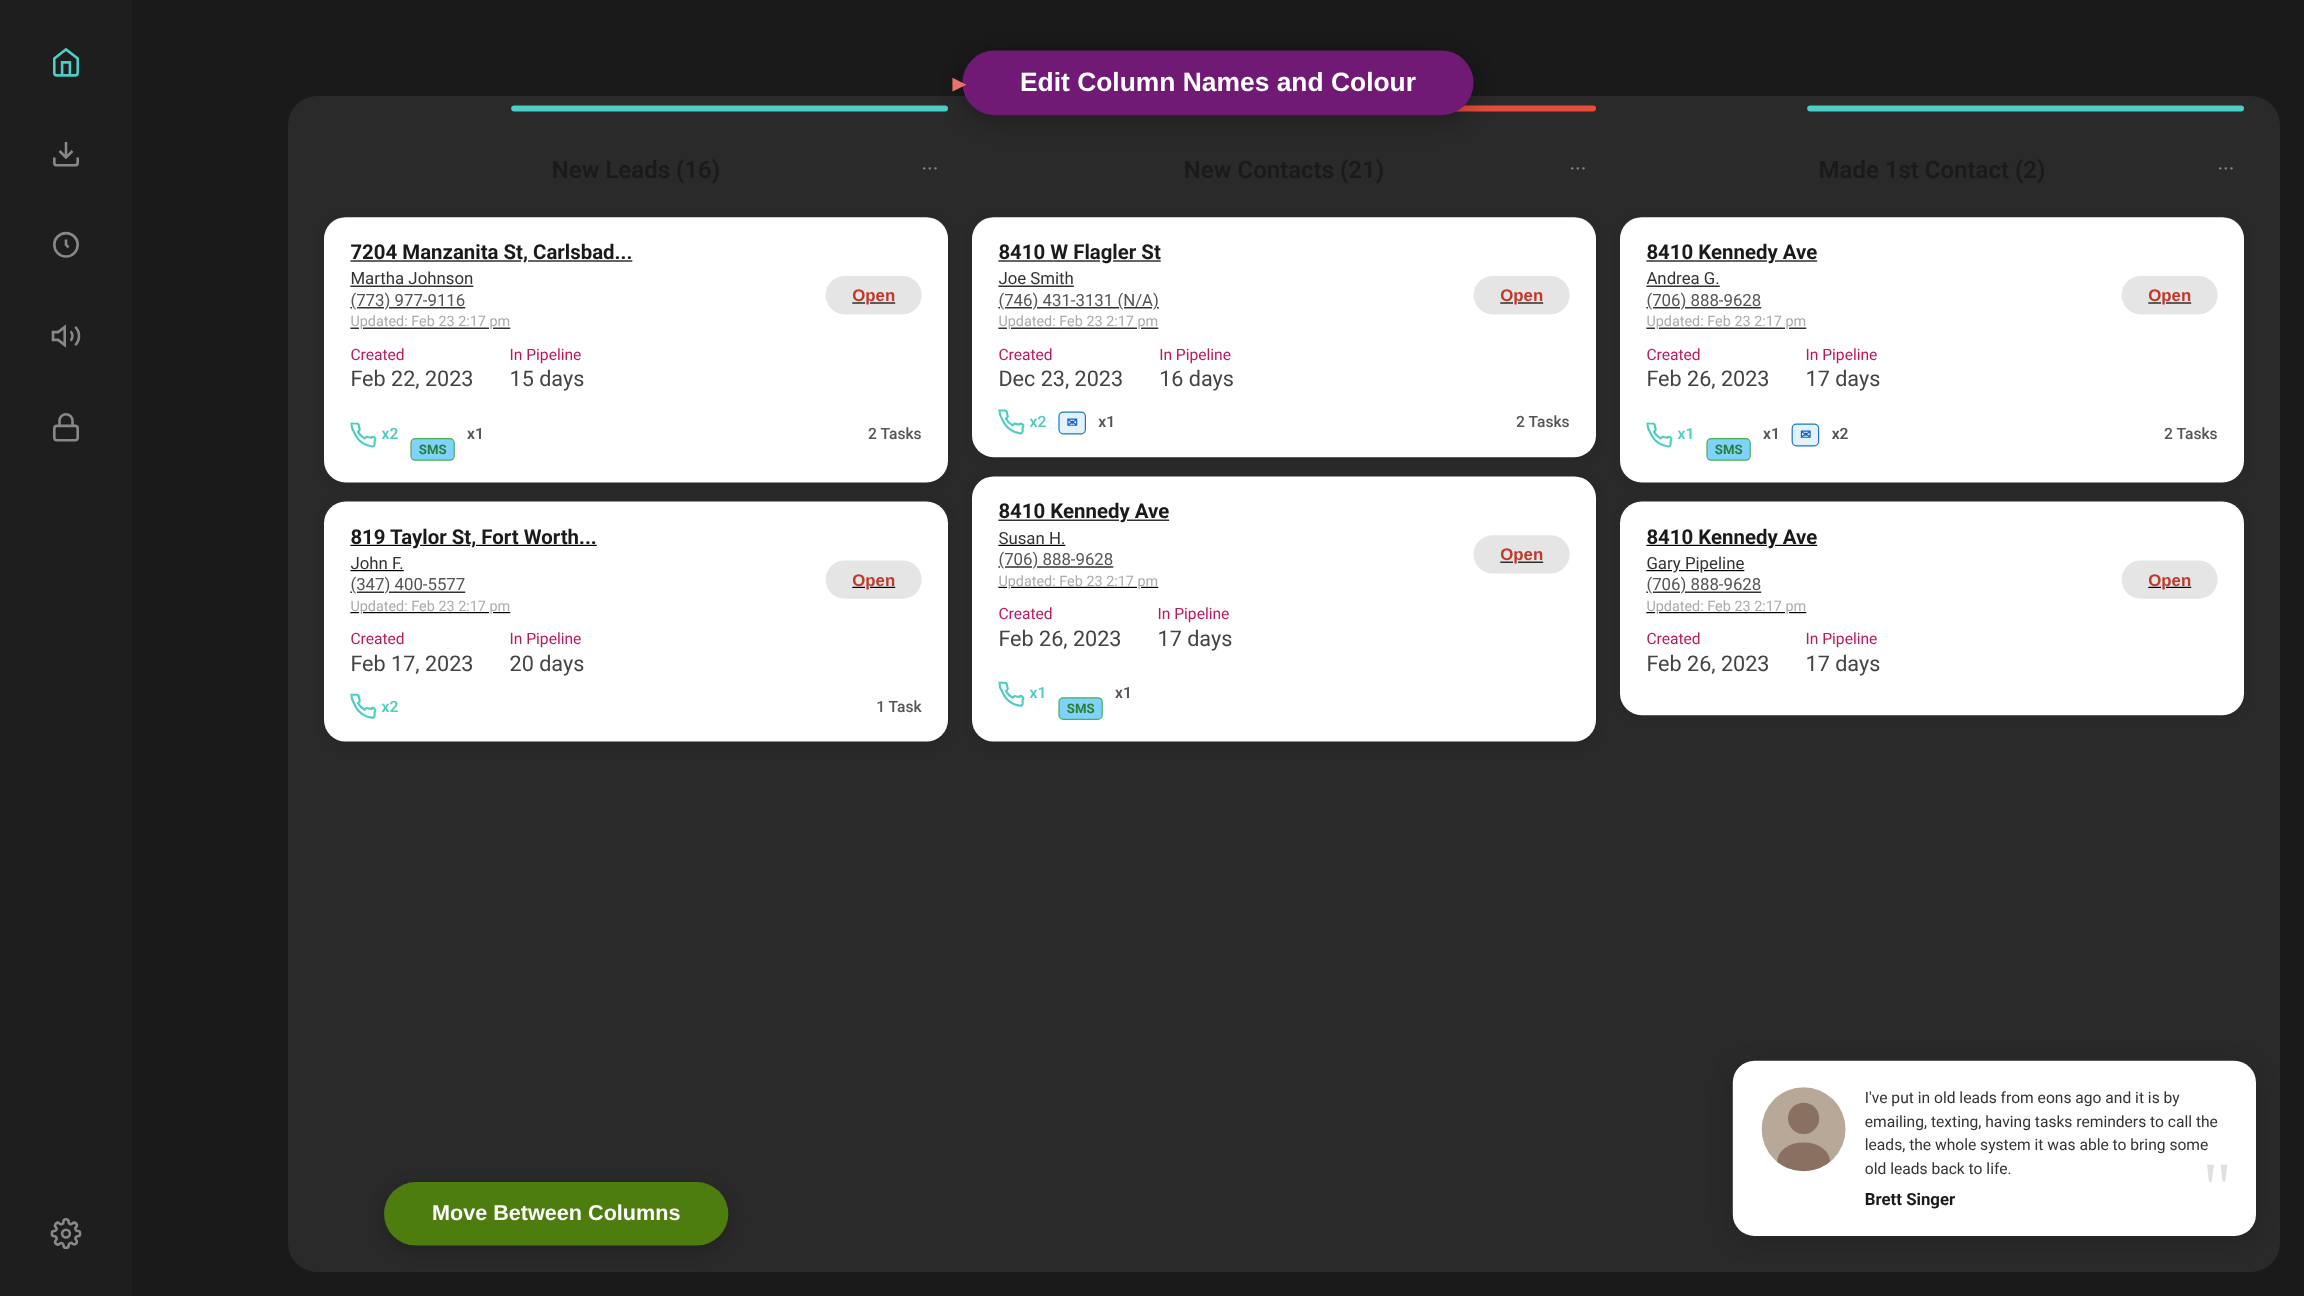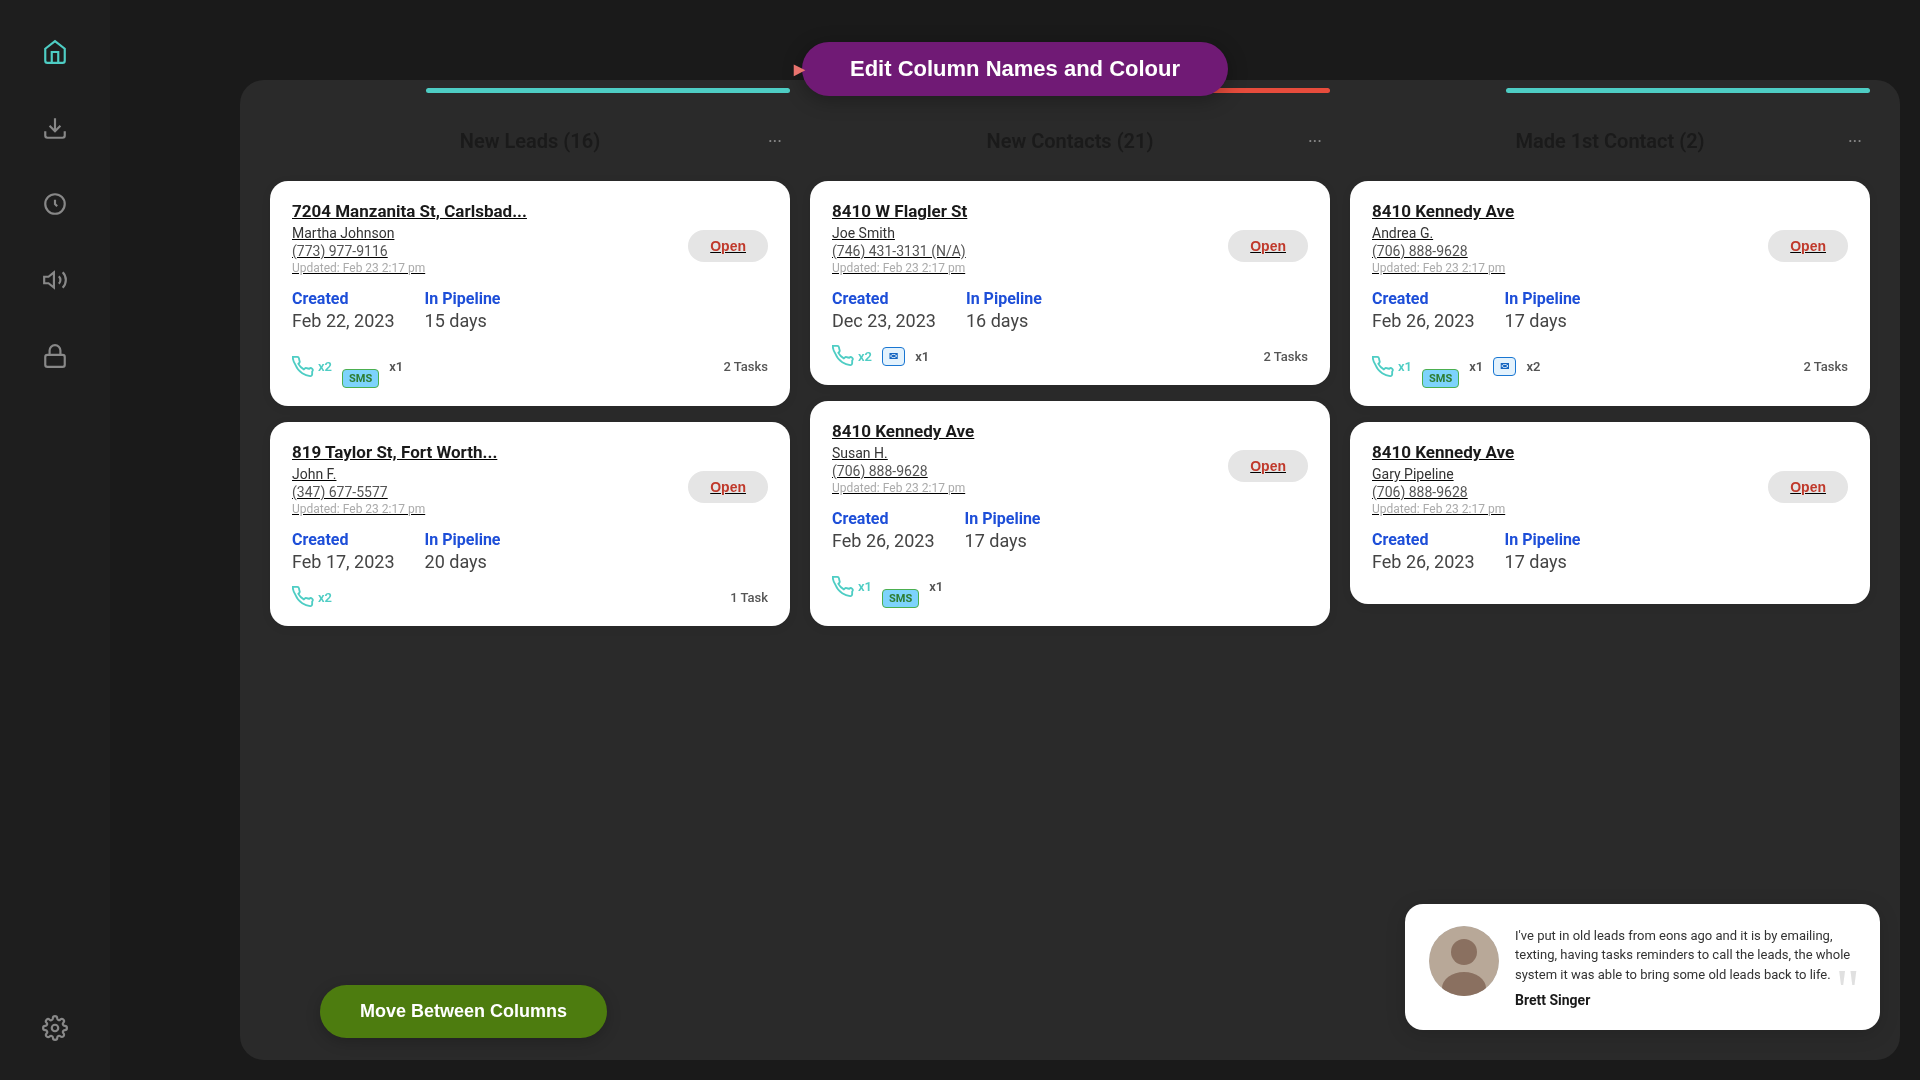--- a/index.html
+++ b/index.html
@@ -193,23 +193,23 @@
       white-space: nowrap;
       margin-left: 10px;
       margin-top: 2px;
     }
     .card-info-row {
       display: flex;
       gap: 30px;
       margin-bottom: 14px;
     }
     .card-info-label {
-      font-size: 16px;
-      font-weight: 700;
-      color: #1d4ed8;
+      font-size: 13px;
+      font-weight: 400;
+      color: #be185d;
       margin-bottom: 2px;
     }
     .card-info-value {
       font-size: 18px;
       color: #444;
     }
     .card-actions-row {
       display: flex;
       align-items: center;
       gap: 10px;
@@ -270,21 +270,21 @@
     }
 
     
     .testimonial {
       position: absolute;
       bottom: 50px;
       right: 40px;
       background: white;
       border-radius: 18px;
       padding: 22px 24px;
-      width: 475px;
+      width: 436px;
       box-shadow: 0 4px 20px rgba(0,0,0,0.15);
       display: flex;
       gap: 16px;
       align-items: flex-start;
       z-index: 50;
     }
     .testimonial-avatar {
       width: 70px;
       height: 70px;
       border-radius: 50%;
@@ -406,21 +406,21 @@
           <span style="font-size:13px;font-weight:600;color:#555;">x1</span>
           <span class="tasks-label">2 Tasks</span>
         </div>
       </div>
 
       <div class="card">
         <div class="card-header-row">
           <div>
             <div class="card-address">819 Taylor St, Fort Worth...</div>
             <div class="card-name">John F.</div>
-            <div class="card-phone">(347) 677-5577</div>
+            <div class="card-phone">(347) 400-5577</div>
             <div class="card-updated">Updated: Feb 23 2:17 pm</div>
           </div>
           <button class="open-btn">Open</button>
         </div>
         <div class="card-info-row">
           <div>
             <div class="card-info-label">Created</div>
             <div class="card-info-value">Feb 17, 2023</div>
           </div>
           <div>

